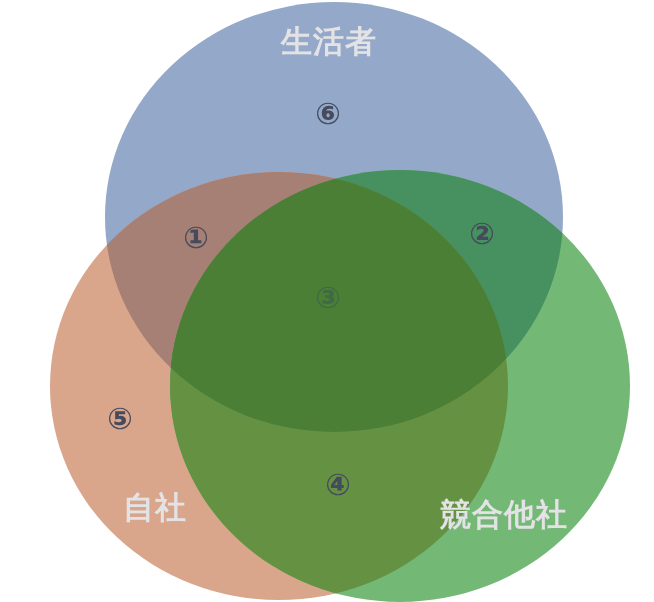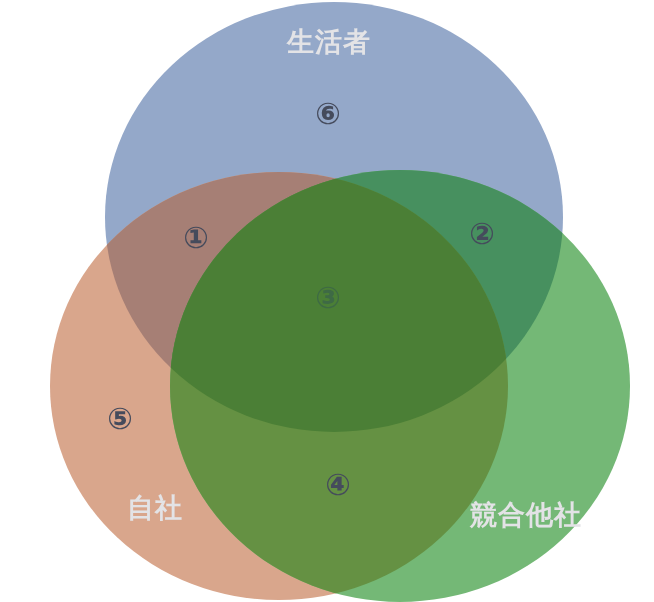--- a/index.html
+++ b/index.html
@@ -1,19 +1,19 @@
 <!DOCTYPE html>
 <html><head>
 <meta charset="utf-8">
 <style>
   html, body { margin:0; padding:0; background:#ffffff; }
   body { width:654px; height:602px; position:relative; overflow:hidden; font-family:"DejaVu Sans", sans-serif; }
   svg { position:absolute; left:0; top:0; }
   .lbl { position:absolute; transform:translate(-50%,-50%); white-space:nowrap; }
-  .set-label { color:#e3e3e6; font-weight:bold; font-size:27px; letter-spacing:1px;text-align:center; }
+  .set-label { color:#e3e3e6; font-weight:bold; font-size:31px; letter-spacing:1px;text-align:center; }
   .region-num { color:#454b5c; font-size:30px; font-weight:bold; }
   .region-num.faint { color:#3e6a45; }
 </style>
 </head>
 <body>
 
 <svg width="654" height="602" viewBox="0 0 654 602">
   <defs>
     <clipPath id="cB">
         <ellipse cx="334" cy="217" rx="229" ry="215"></ellipse>
@@ -40,20 +40,20 @@
 
   <g clip-path="url(#cB)">
     <g clip-path="url(#cO)">
       <ellipse cx="400" cy="386" rx="230" ry="216" fill="#4b7f36"></ellipse>
     </g>
   </g>
 </svg>
 
 <div class="lbl set-label" style="left:329px;top:42px;">生活者</div>
 <div class="lbl set-label" style="left:135px;top:508px;margin-left:20px;">自社</div>
-<div class="lbl set-label" style="left:526px;top:515px;">競合他社</div>
+<div class="lbl set-label" style="left:504px;top:515px;">競合他社</div>
 
 <div class="lbl region-num" style="left:196px;top:237px;">①</div>
 <div class="lbl region-num" style="left:482px;top:233px;">②</div>
 <div class="lbl region-num faint" style="left:328px;top:297px;">③</div>
 <div class="lbl region-num" style="left:338px;top:484px;">④</div>
 <div class="lbl region-num" style="left:120px;top:418px;">⑤</div>
 <div class="lbl region-num" style="left:328px;top:113px;">⑥</div>
 
 </body></html>

